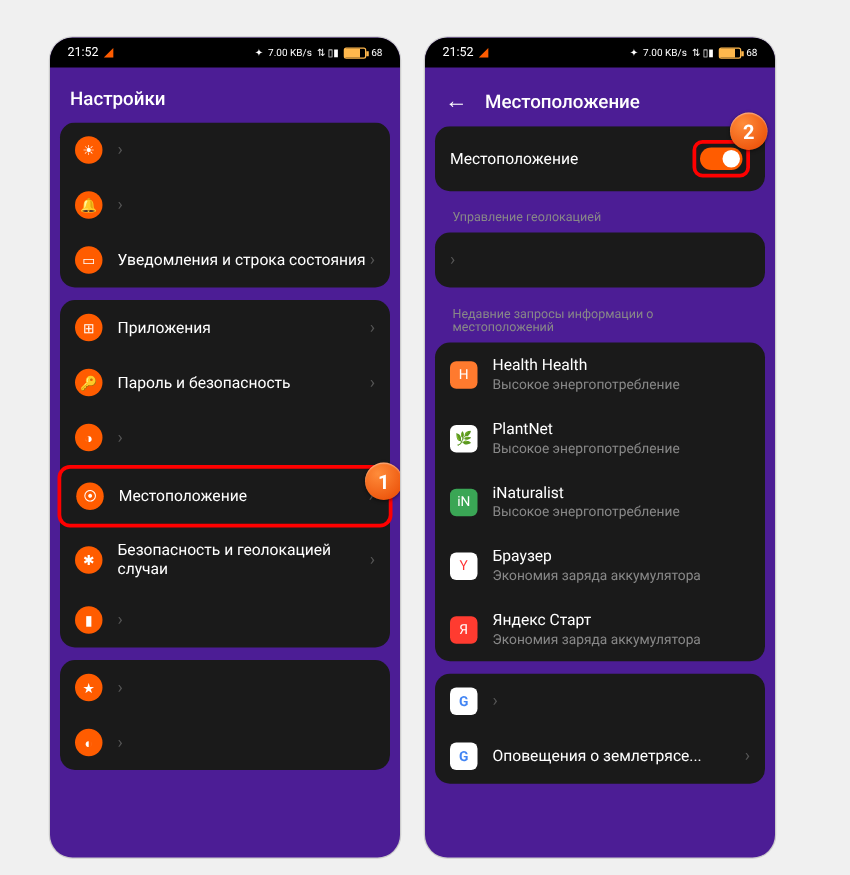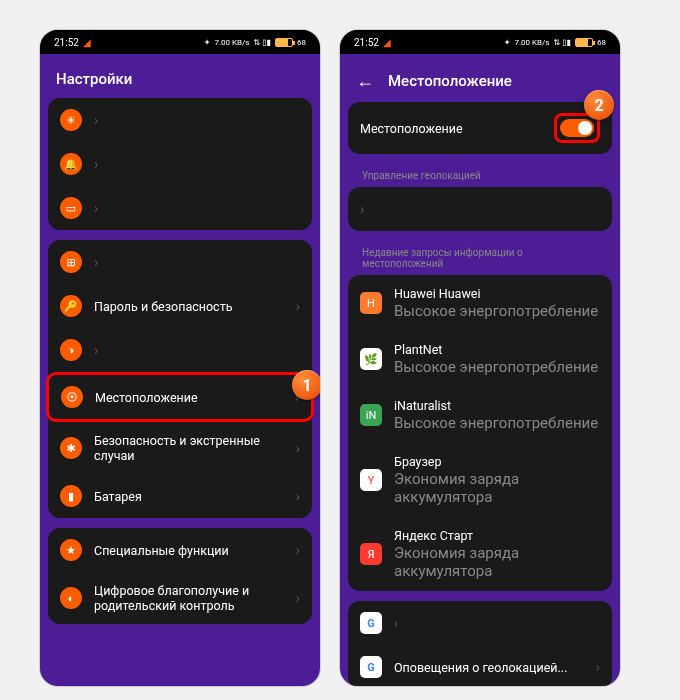--- a/index.html
+++ b/index.html
@@ -79,21 +79,21 @@
     display:flex; align-items:center; justify-content:center;
     color:#fff; font-size:11px;
   }
   .label {
     color: #fff;
     font-size: 12.5px;
     flex: 1;
   }
   .label .sub {
     color: #888;
-    font-size: 15px;
+    font-size: 11px;
     display: block;
     margin-top: 1px;
   }
   .chev {
     color: #555;
     font-size: 14px;
   }
   .section-label {
     color: #888;
     font-size: 10px;
@@ -162,27 +162,29 @@
       <div class="row">
         <div class="icon-circ">☀</div>
         <div class="chev">›</div>
       </div>
       <div class="row">
         <div class="icon-circ">🔔</div>
         <div class="chev">›</div>
       </div>
       <div class="row">
         <div class="icon-circ">▭</div>
+        <div class="label">Уведомления и строка состояния</div>
         <div class="chev">›</div>
       </div>
     </div>
 
     <div class="card" style="position:relative">
       <div class="row">
         <div class="icon-circ">⊞</div>
+        <div class="label">Приложения</div>
         <div class="chev">›</div>
       </div>
       <div class="row">
         <div class="icon-circ">🔑</div>
         <div class="label">Пароль и безопасность</div>
         <div class="chev">›</div>
       </div>
       <div class="row">
         <div class="icon-circ">◑</div>
         <div class="chev">›</div>
@@ -190,39 +192,36 @@
       <div class="callout" style="top:130px; right:-10px;">
           <span>1</span>
         </div>
       <div class="row highlight-row">
         <div class="icon-circ">⦿</div>
         <div class="label">Местоположение</div>
         <div class="chev">›</div>
       </div>
       <div class="row">
         <div class="icon-circ">✱</div>
-        <div class="label">Безопасность и экстренные случаи</div>
+        <div class="label">Безопасность и геолокацией случаи</div>
         <div class="chev">›</div>
       </div>
       <div class="row">
         <div class="icon-circ">▮</div>
-        <div class="label">Батарея</div>
         <div class="chev">›</div>
       </div>
     </div>
 
     <div class="card">
       <div class="row">
         <div class="icon-circ">★</div>
-        <div class="label">Специальные функции</div>
         <div class="chev">›</div>
       </div>
       <div class="row">
         <div class="icon-circ">◐</div>
-        <div class="label">Цифровое благополучие и родительский контроль</div>
         <div class="chev">›</div>
       </div>
     </div>
   </div>
 </div>
 
 <div class="phone">
   <div class="statusbar">
     <div class="left">
         <span>21:52</span> 
@@ -253,21 +252,21 @@
     <div class="card">
       <div class="row">
         <div class="chev">›</div>
       </div>
     </div>
 
     <div class="section-label">Недавние запросы информации о местоположений</div>
     <div class="card">
       <div class="row">
         <div class="icon-sq" style="background:#ff7a2e">H</div>
-        <div class="label"><span>Huawei Huawei</span><span class="sub">Высокое энергопотребление</span></div>
+        <div class="label"><span>Health Health</span><span class="sub">Высокое энергопотребление</span></div>
       </div>
       <div class="row">
         <div class="icon-sq" style="background:#fff;color:#2aa86f">🌿</div>
         <div class="label"><span>PlantNet</span><span class="sub">Высокое энергопотребление</span></div>
       </div>
       <div class="row">
         <div class="icon-sq" style="background:#3aa655">iN</div>
         <div class="label"><span>iNaturalist</span><span class="sub">Высокое энергопотребление</span></div>
       </div>
       <div class="row">
@@ -280,18 +279,18 @@
       </div>
     </div>
 
     <div class="card">
       <div class="row">
         <div class="icon-sq" style="background:#fff;color:#4285f4;font-weight:700">G</div>
         <div class="chev">›</div>
       </div>
       <div class="row">
         <div class="icon-sq" style="background:#fff;color:#4285f4;font-weight:700">G</div>
-        <div class="label">Оповещения о геолокацией...</div>
+        <div class="label">Оповещения о землетрясе...</div>
         <div class="chev">›</div>
       </div>
     </div>
   </div>
 </div>
 
 </body></html>

